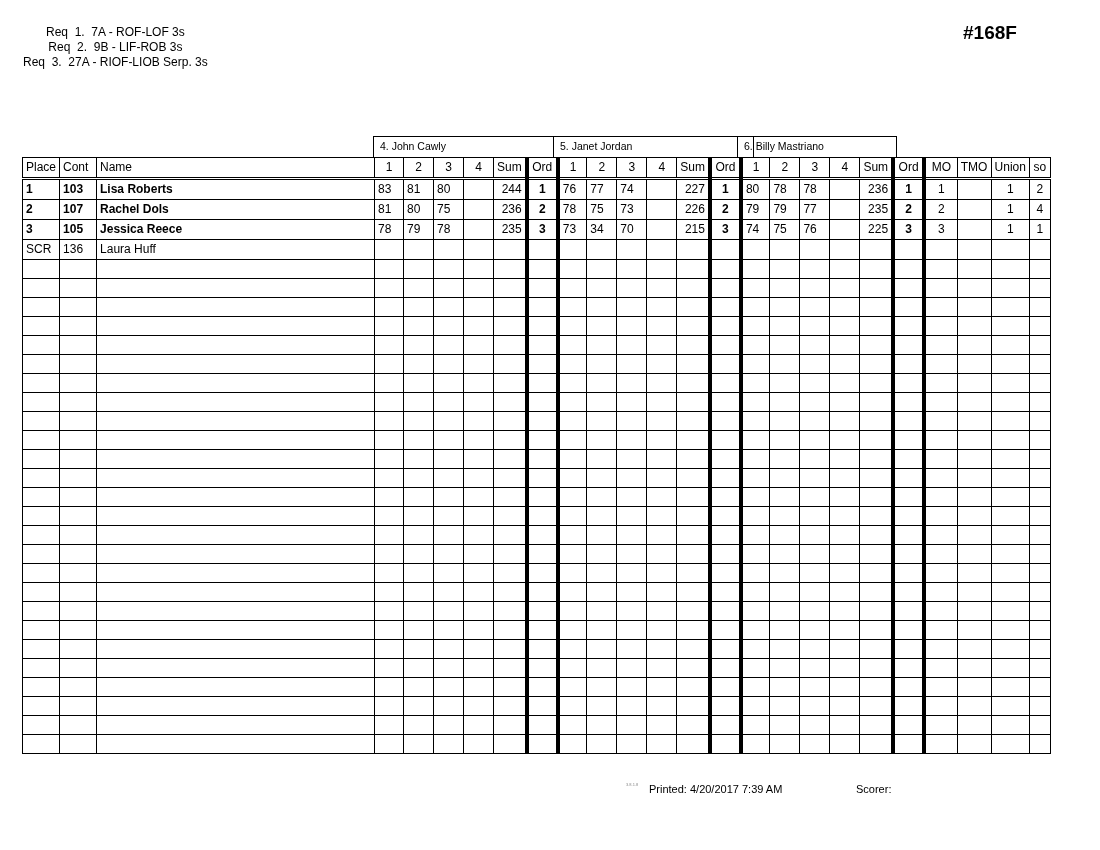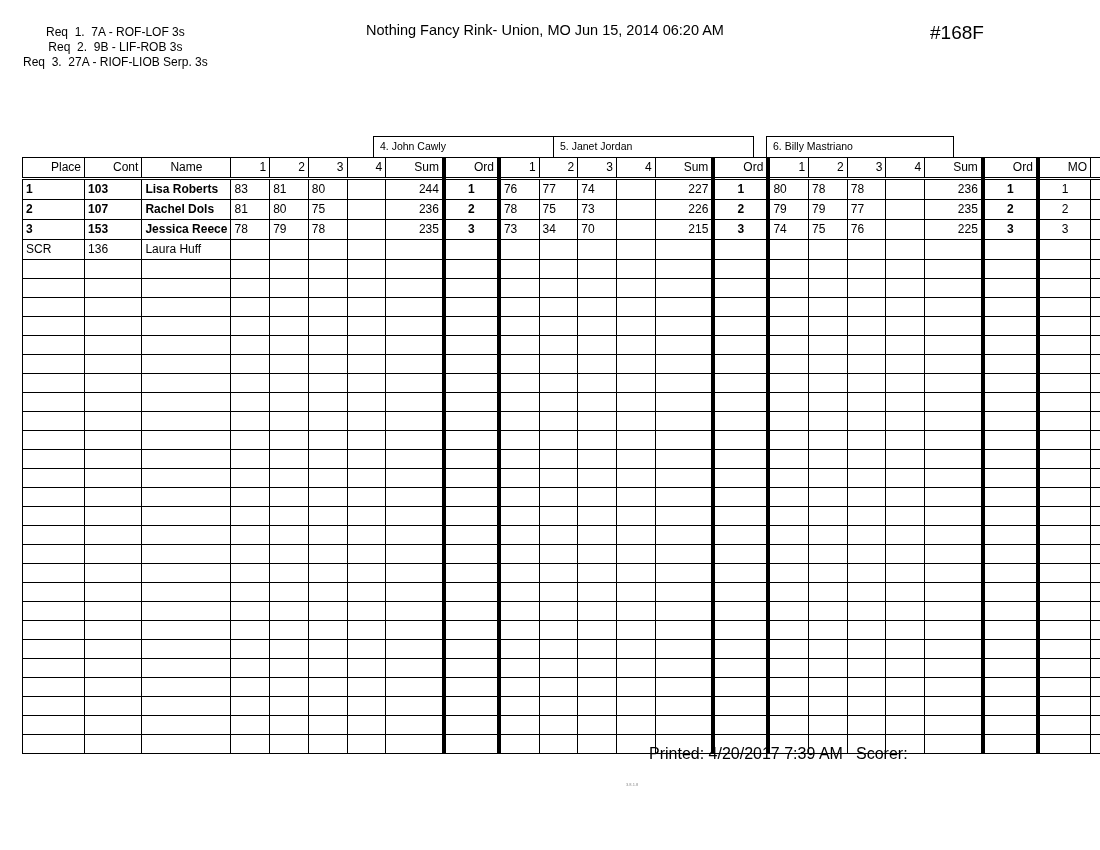--- a/index.html
+++ b/index.html
@@ -4,51 +4,50 @@
 <style>
   html, body { margin: 0; padding: 0; background: #ffffff; }
   body { width: 1100px; height: 850px; position: relative; overflow: hidden; font-family: "Liberation Sans", sans-serif; color: #000; }
   .reqs { position: absolute; left: 23px; top: 25px; font-size: 12px; line-height: 15px; text-align: center; }
   .reqs div { white-space: pre; }
   .center-head { position: absolute; left: 300px; width: 490px; top: 22px; text-align: center; }
   .title1 { font-size: 18px; font-weight: bold; line-height: 22px; letter-spacing: -0.2px; }
   .title2 { font-size: 14.5px; line-height: 17px; }
   .title3 { font-size: 20px; font-weight: bold; line-height: 26px; letter-spacing: 0.3px; }
   .title4 { font-size: 18px; line-height: 22px; }
-  .event-no { position: absolute; left: 930px; top: 22px; font-size: 19px; font-weight: normal; }
+  .event-no { position: absolute; left: 963px; top: 22px; font-size: 19px; font-weight: bold; }
 
   .judge-box { position: absolute; top: 136px; height: 21px; border: 1px solid #000; border-bottom: none; box-sizing: border-box; font-size: 10.5px; line-height: 14px; padding-left: 6px; padding-top: 2px; }
 
   table.grid { position: absolute; left: 22px; top: 157px; border-collapse: collapse; table-layout: fixed; }
   table.grid td { border: 1px solid #000; height: 19px; padding: 0 3px; font-size: 12px; line-height: 19px; overflow: hidden; white-space: nowrap; box-sizing: border-box; }
-  table.grid tr.hdr td { height: 20px; border-bottom: 3px double #000; padding-left: 28px; }
+  table.grid tr.hdr td { height: 20px; border-bottom: 3px double #000; }
   table.grid td.c { text-align: center; }
   table.grid td.r { text-align: right; }
   table.grid td.thickL { border-left: 4px solid #000; }
   table.grid tr.b td.bold { font-weight: bold; }
-  .footer { position: absolute; top: 745px; font-size: 16px; }
+  .footer { position: absolute; top: 783px; font-size: 11px; }
   .version { position: absolute; left: 626px; top: 782px; font-size: 4px; color: #888; }
 </style>
 </head>
 <body>
 
 <div class="reqs">
   <div>Req  1.  7A - ROF-LOF 3s</div>
   <div>Req  2.  9B - LIF-ROB 3s</div>
   <div>Req  3.  27A - RIOF-LIOB Serp. 3s</div>
 </div>
 
 <div class="center-head">
-  <div class="title2">Nothing Fancy Rink- Union, MO  Jun 15, 2014  06:20 AM</div>
 </div>
 <div class="event-no">#168F</div>
 
 <div class="judge-box" style="left:373px;width:181px;">4.  John Cawly</div>
 <div class="judge-box" style="left:553px;width:201px;">5.  Janet Jordan</div>
-<div class="judge-box" style="left:766px;width:188px;">6.  Billy Mastriano</div>
+<div class="judge-box" style="left:737px;width:160px;">6.  Billy Mastriano</div>
 
 <table class="grid">
   <colgroup>
     <col style="width:36px">
       <col style="width:37px">
       <col style="width:278px">
     <col style="width:29px">
       <col style="width:30px">
       <col style="width:30px">
       <col style="width:30px">
@@ -89,21 +88,21 @@
       <td class="c">Sum</td>
       <td class="c thickL">Ord</td>
       <td class="c thickL">1</td>
       <td class="c">2</td>
       <td class="c">3</td>
       <td class="c">4</td>
       <td class="c">Sum</td>
       <td class="c thickL">Ord</td>
       <td class="c thickL">MO</td>
       <td class="c">TMO</td>
-      <td class="c">Fancy</td>
+      <td class="c">Union</td>
       <td class="c">so</td>
     </tr>
   <tr class="b">
         <td class="bold">1</td>
         <td class="bold">103</td>
         <td class="bold">Lisa Roberts</td>
         <td>83</td>
         <td>81</td>
         <td>80</td>
         <td></td>
@@ -148,21 +147,21 @@
         <td></td>
         <td class="r">235</td>
         <td class="c thickL bold">2</td>
         <td class="c thickL">2</td>
         <td class="c"></td>
         <td class="c">1</td>
         <td class="c">4</td>
       </tr>
       <tr class="b">
         <td class="bold">3</td>
-        <td class="bold">153</td>
+        <td class="bold">105</td>
         <td class="bold">Jessica Reece</td>
         <td>78</td>
         <td>79</td>
         <td>78</td>
         <td></td>
         <td class="r">235</td>
         <td class="c thickL bold">3</td>
         <td class="thickL">73</td>
         <td>34</td>
         <td>70</td>

